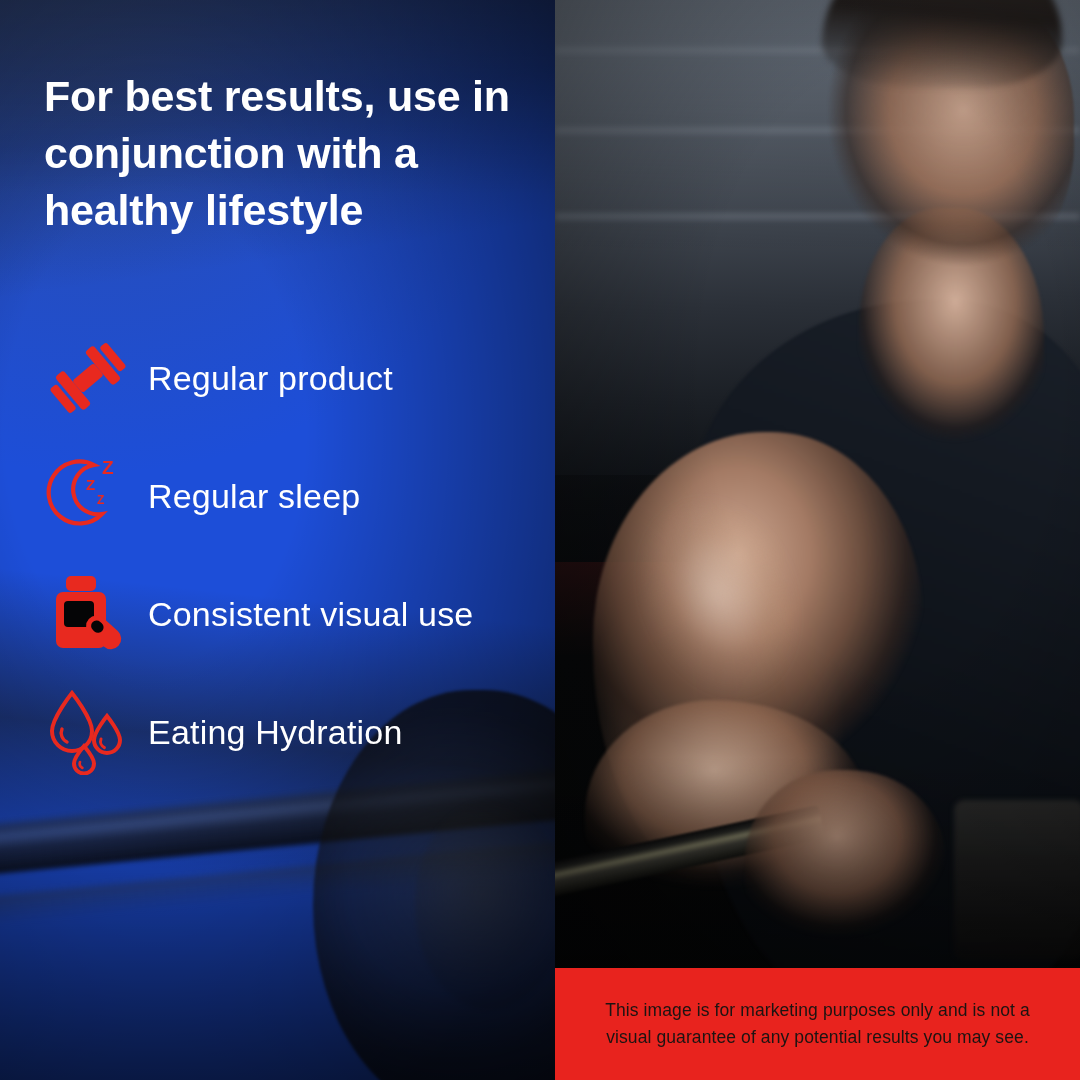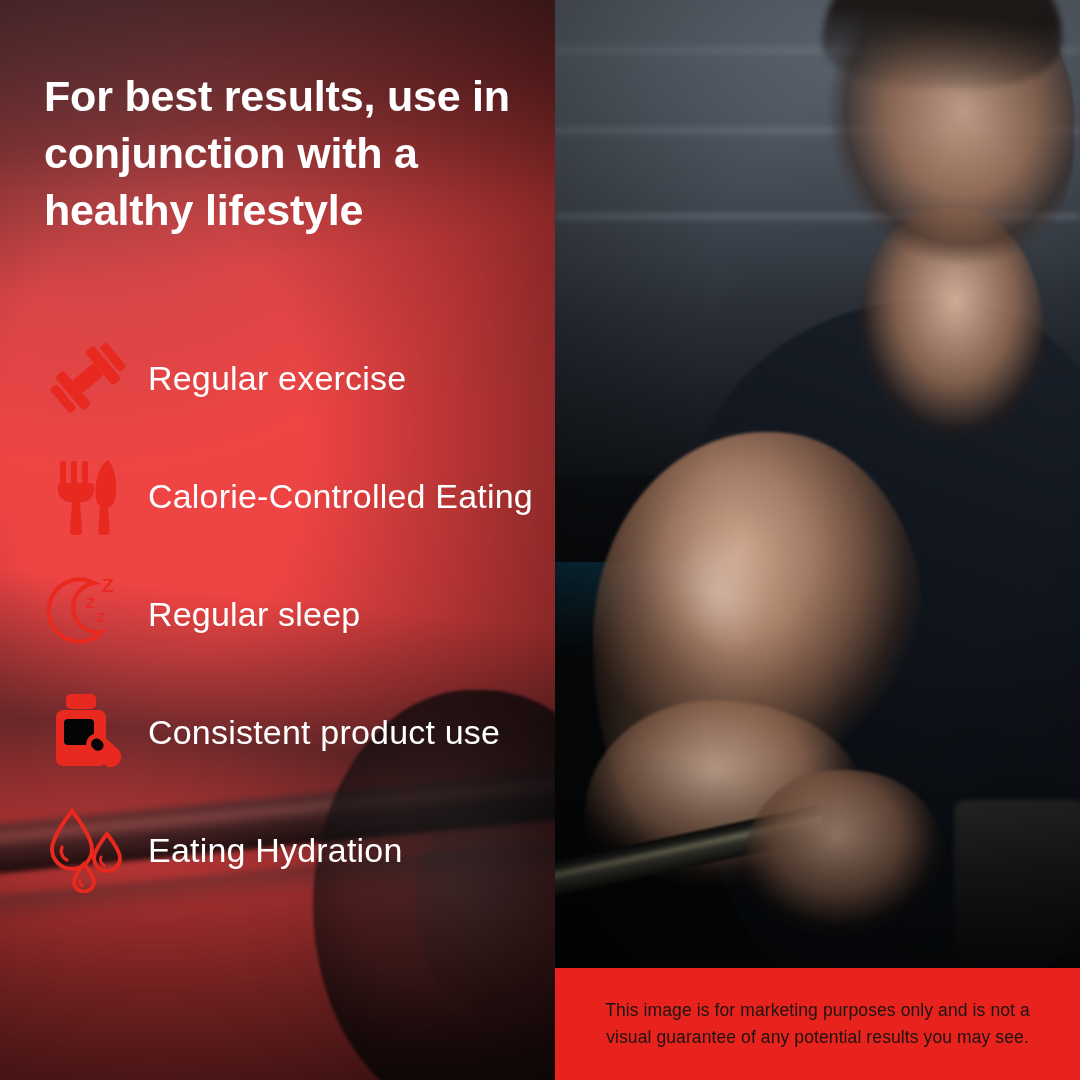--- a/index.html
+++ b/index.html
@@ -16,21 +16,21 @@
     font-family: "Liberation Sans", sans-serif;
   }
 
   
   #left-panel {
     position: absolute;
     left: 0; top: 0;
     width: 555px;
     height: 1080px;
     overflow: hidden;
-    background: #ef4444;
+    background: #1d4ed8;
   }
   
   .bg-sheen {
     position: absolute;
     left: -5%; top: 0;
     width: 110%; height: 100%;
     background:
       linear-gradient(172deg, rgba(58,64,70,0.55) 0%, rgba(30,34,38,0.30) 13%, rgba(10,11,13,0.0) 26%),
       linear-gradient(186deg, rgba(0,0,0,0) 55%, rgba(24,26,30,0.55) 68%, rgba(6,7,8,0) 80%),
       radial-gradient(120% 60% at 20% 8%, rgba(70,76,84,0.30) 0%, rgba(0,0,0,0) 60%);
@@ -139,21 +139,21 @@
   }
 
   
   #photo-panel {
     position: absolute;
     left: 555px;
     top: 0;
     width: 525px;
     height: 1080px;
     overflow: hidden;
-    background: #0ea5e9;
+    background: #7f1d1d;
   }
   .ph-wall {
     position: absolute;
     left: 0; top: 0;
     width: 100%; height: 52%;
     background:
       linear-gradient(178deg, #6e7783 0%, #69727e 10%, #5c646f 20%, #4d545e 30%,
                       #3b414a 42%, #2b3038 54%, #1b1f25 70%, #0d1014 86%, #07090c 100%);
   }
   .ph-wall-line {
@@ -332,39 +332,23 @@
           <svg width="82" height="76" viewBox="0 0 82 76" aria-hidden="true">
             <g transform="rotate(-40 41 38)" fill="#e8291f">
               <rect x="4" y="22" width="9" height="32" rx="3"></rect>
               <rect x="16" y="16" width="11" height="44" rx="3.5"></rect>
               <rect x="27" y="30" width="28" height="16" rx="3"></rect>
               <rect x="55" y="16" width="11" height="44" rx="3.5"></rect>
               <rect x="69" y="22" width="9" height="32" rx="3"></rect>
             </g>
           </svg>
         </span>
-        <span class="benefit-label">Regular exercise</span>
+        <span class="benefit-label">Regular product</span>
       </div>
 
-      <div class="benefit">
-        <span class="benefit-icon">
-          <svg width="68" height="78" viewBox="0 0 68 78" aria-hidden="true">
-            <g fill="#e8291f">
-
-              <rect x="6" y="4" width="6" height="26" rx="2.5"></rect>
-              <rect x="17" y="4" width="6" height="26" rx="2.5"></rect>
-              <rect x="28" y="4" width="6" height="26" rx="2.5"></rect>
-              <path d="M4 26 h32 a4 4 0 0 1 4 4 v3 a12 12 0 0 1 -12 12 h-2 l2 29 a4 4 0 0 1 -4 4 h-4 a4 4 0 0 1 -4 -4 l2 -29 h-2 a12 12 0 0 1 -12 -12 v-3 a4 4 0 0 1 4 -4 z" transform="translate(0,0)"></path>
-
-              <path d="M54 3 c7 8 9 22 8 34 c-1 9 -4 13 -8 14 l1.6 23 a4 4 0 0 1 -4 4.2 h-3.4 a4 4 0 0 1 -4 -4.2 l1.8 -25 c-3 -2 -4.6 -7 -4.6 -15 c0 -14 5 -26 12.6 -31 z"></path>
-            </g>
-          </svg>
-        </span>
-        <span class="benefit-label">Calorie-Controlled Eating</span>
-      </div>
 
       <div class="benefit">
         <span class="benefit-icon">
           <svg width="84" height="80" viewBox="0 0 84 80" aria-hidden="true">
             <path d="M56 58 a31 31 0 1 1 -8 -49 a24.5 24.5 0 0 0 8 49 z" fill="none" stroke="#e8291f" stroke-width="4.2" stroke-linecap="round"></path>
             <text x="56" y="18" font-family="'Liberation Sans', sans-serif" font-size="19" font-weight="bold" fill="#e8291f">Z</text>
             <text x="40" y="34" font-family="'Liberation Sans', sans-serif" font-size="15" font-weight="bold" fill="#e8291f">Z</text>
             <text x="51" y="48" font-family="'Liberation Sans', sans-serif" font-size="12" font-weight="bold" fill="#e8291f">Z</text>
           </svg>
         </span>
@@ -378,21 +362,21 @@
               <rect x="18" y="2" width="30" height="15" rx="5"></rect>
               <rect x="8" y="18" width="50" height="56" rx="7"></rect>
             </g>
             <rect x="16" y="27" width="30" height="26" rx="4" fill="#050506"></rect>
             <g transform="rotate(42 56 58)">
               <rect x="36" y="48" width="40" height="21" rx="10.5" fill="#e8291f"></rect>
               <rect x="41" y="53" width="13" height="11" rx="5.5" fill="#050506"></rect>
             </g>
           </svg>
         </span>
-        <span class="benefit-label">Consistent product use</span>
+        <span class="benefit-label">Consistent visual use</span>
       </div>
 
       <div class="benefit">
         <span class="benefit-icon">
           <svg width="84" height="86" viewBox="0 0 84 86" aria-hidden="true">
             <g fill="none" stroke="#e8291f" stroke-width="4" stroke-linecap="round">
 
               <path d="M26 4 C26 4 6 29 6 42 a20 20 0 0 0 40 0 C46 29 26 4 26 4 z"></path>
               <path d="M16 40 a10 10 0 0 0 5 13" stroke-width="3.4"></path>
 

